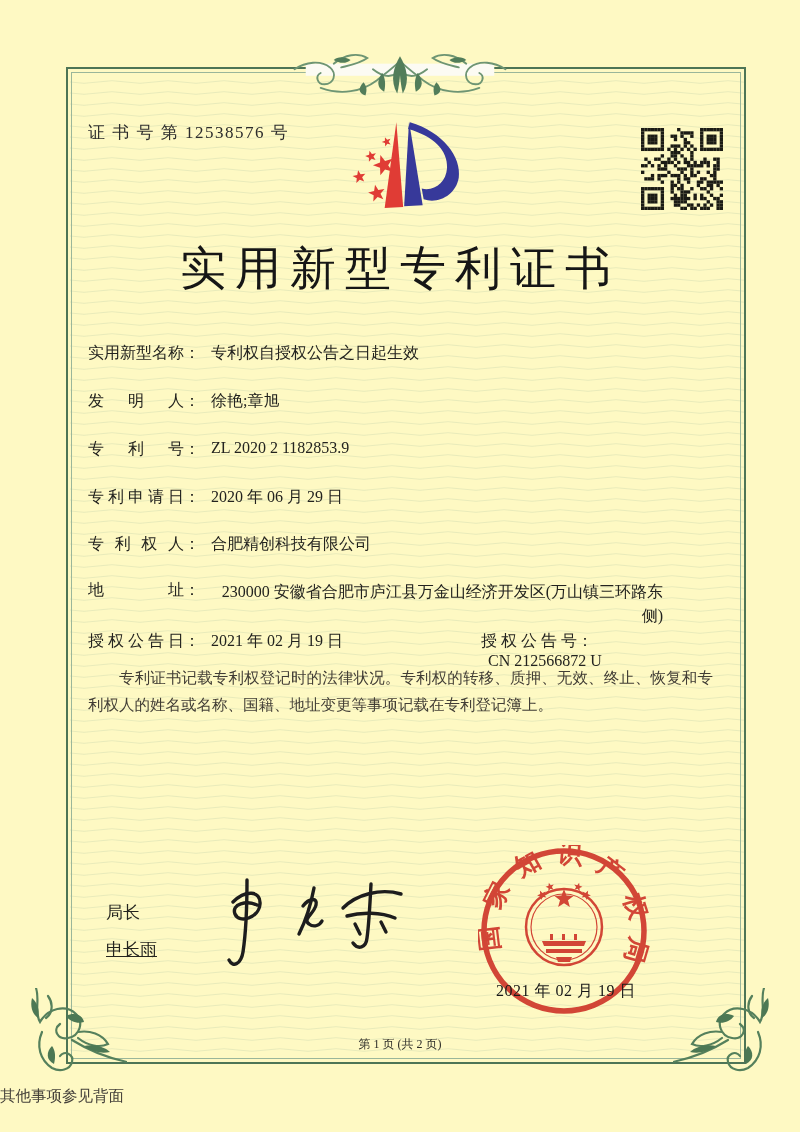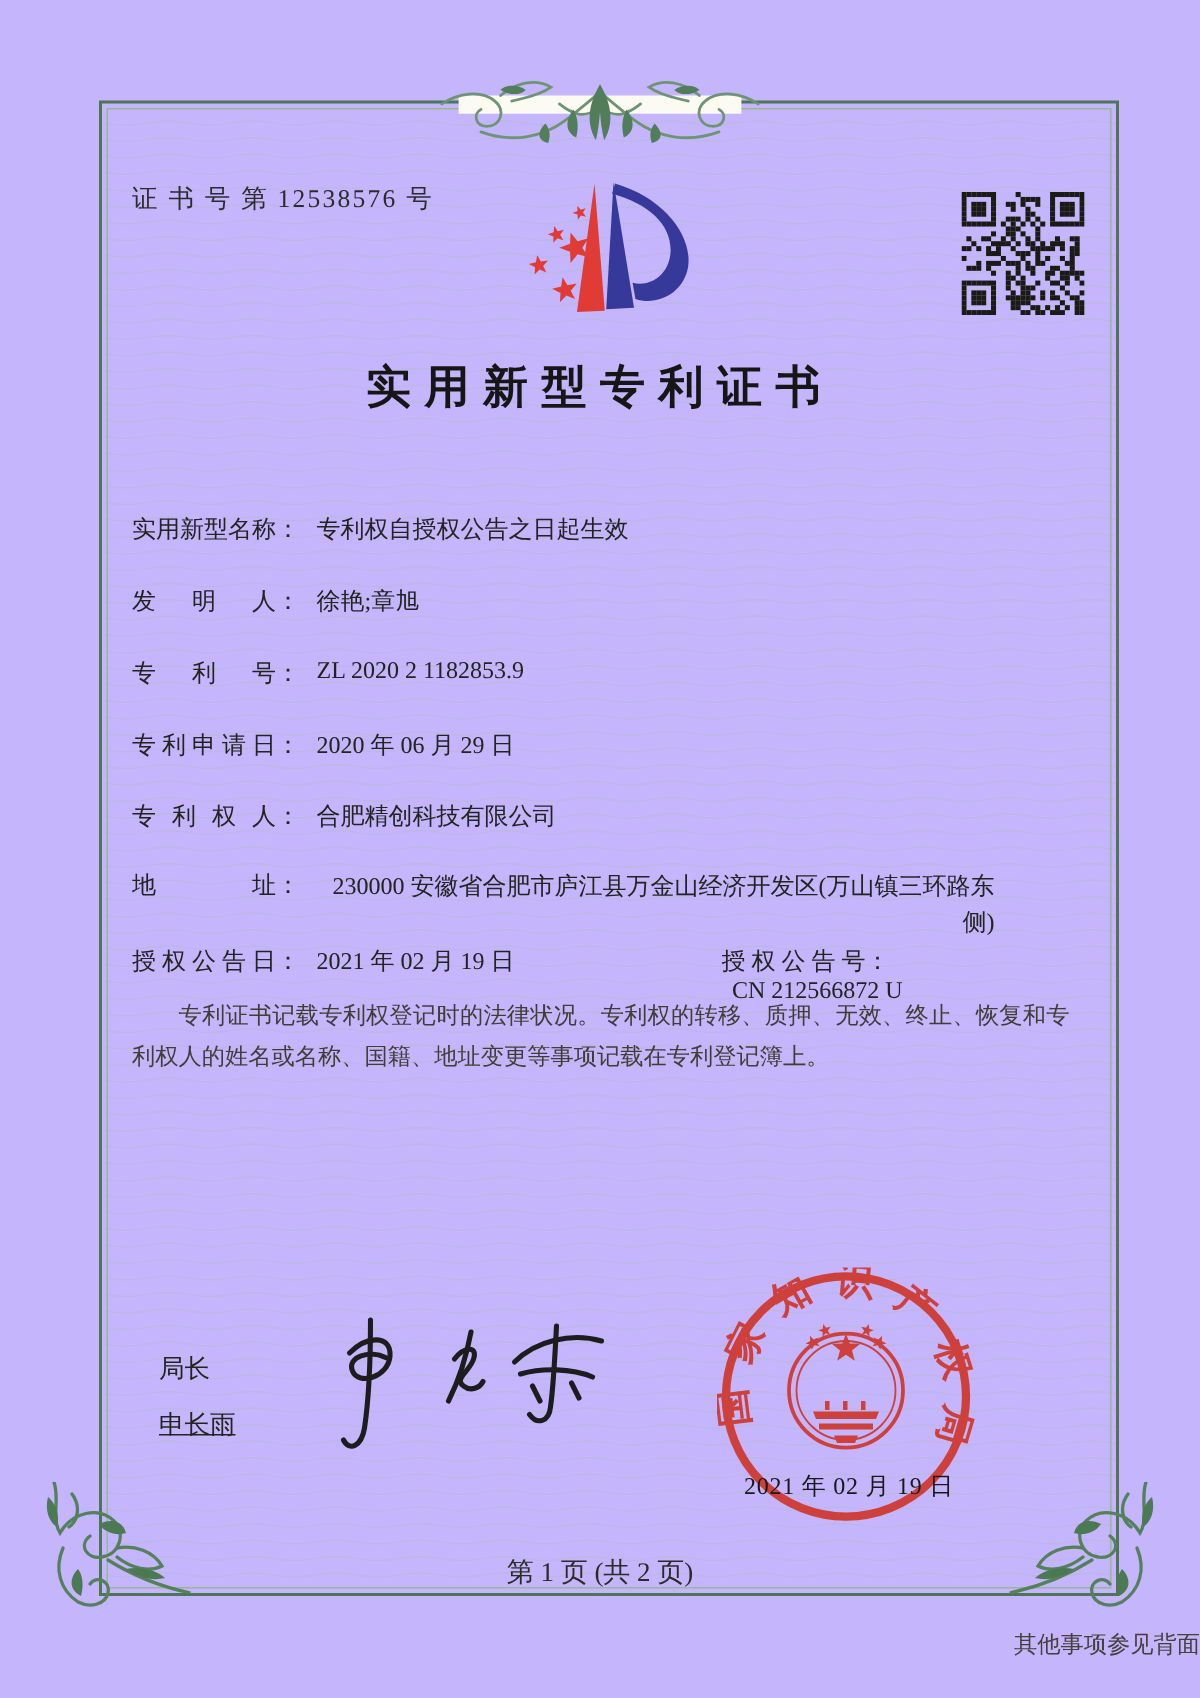--- a/index.html
+++ b/index.html
@@ -1,18 +1,18 @@
 <!DOCTYPE html>
 <html><head>
 <meta charset="utf-8">
 <style>
   html,body{margin:0;padding:0;background:#e8e8e4;}
   .page{
     position:relative; width:800px; height:1132px; margin:0 auto;
-    background:#c4b5fd; overflow:hidden;
+    background:#fef9c3; overflow:hidden;
     font-family:"Liberation Serif","DejaVu Serif",serif; color:#222;
   }
   
   .frame{
     position:absolute; left:66px; top:67px; width:680px; height:997px;
     border:2.5px solid #4e7556; box-sizing:border-box;
   }
   .frame-inner{
     position:absolute; left:3px; top:3px; right:3px; bottom:3px;
     border:1px solid #9ab69a;
@@ -25,21 +25,21 @@
 
   .cert-no{
     position:absolute; left:88px; top:121px;
     font-size:17px; letter-spacing:1.5px; color:#2c2c2c;
   }
   .logo{ position:absolute; left:332px; top:110px; }
   .qr{ position:absolute; left:641px; top:128px; }
 
   .title{
     position:absolute; left:0; top:238px; width:100%;
-    text-align:center; font-size:30px; font-weight:bold;
+    text-align:center; font-size:46px; font-weight:normal;
     letter-spacing:9px; color:#161616;
   }
 
   .frow{ position:absolute; left:88px; font-size:16px; color:#23231f; }
   .flabel{
     display:inline-flex; justify-content:space-between;
     width:96px; vertical-align:top;
   }
   .flabel i{ font-style:normal; }
   .fcolon{ display:inline-block; vertical-align:top; }
@@ -59,24 +59,24 @@
   .sig-hand{ position:absolute; left:205px; top:872px; }
 
   .seal{ position:absolute; left:478px; top:845px; }
   .seal-date{
     position:absolute; left:486px; top:981px; width:160px; text-align:center;
     font-size:16px; color:#191919; letter-spacing:0.5px;
   }
 
   .page-note{
     position:absolute; left:0; top:1036px; width:100%; text-align:center;
-    font-size:18px; color:#2c2c27;
+    font-size:12px; color:#2c2c27;
   }
   .back-note{
-    position:absolute; left:0; top:1086px; width:100%; text-align:right;
+    position:absolute; left:0; top:1086px; width:100%; text-align:left;
     font-size:15.5px; color:#45413a;
   }
 </style>
 </head>
 <body>
 
 <div class="page">
 
   <svg id="waves" class="waves" width="676" height="992">
       <path d="M0,10 q 14 2.6 28 0 t 28 0 t 28 0 t 28 0 t 28 0 t 28 0 t 28 0 t 28 0 t 28 0 t 28 0 t 28 0 t 28 0 t 28 0 t 28 0 t 28 0 t 28 0 t 28 0 t 28 0 t 28 0 t 28 0 t 28 0 t 28 0 t 28 0 t 28 0 t 28 0" fill="none" stroke="#a9c09f" stroke-width="0.8" opacity="0.32"></path>

